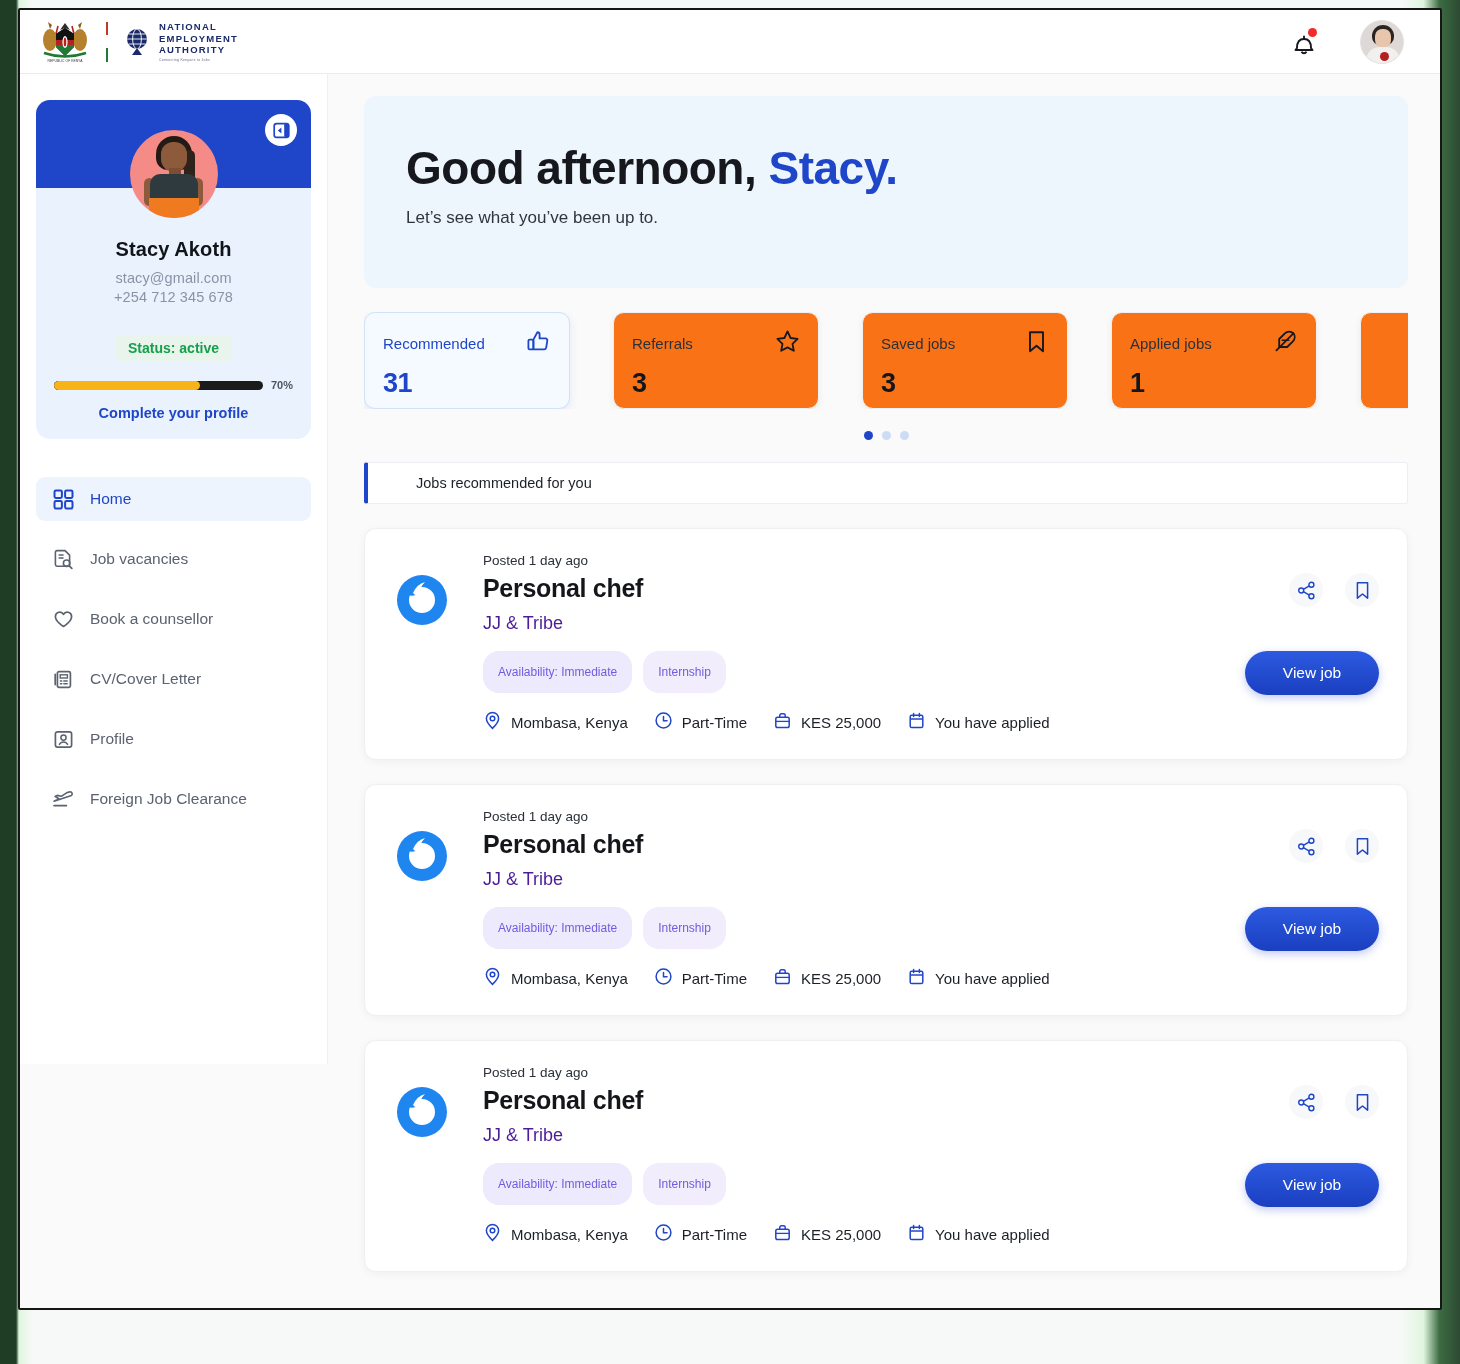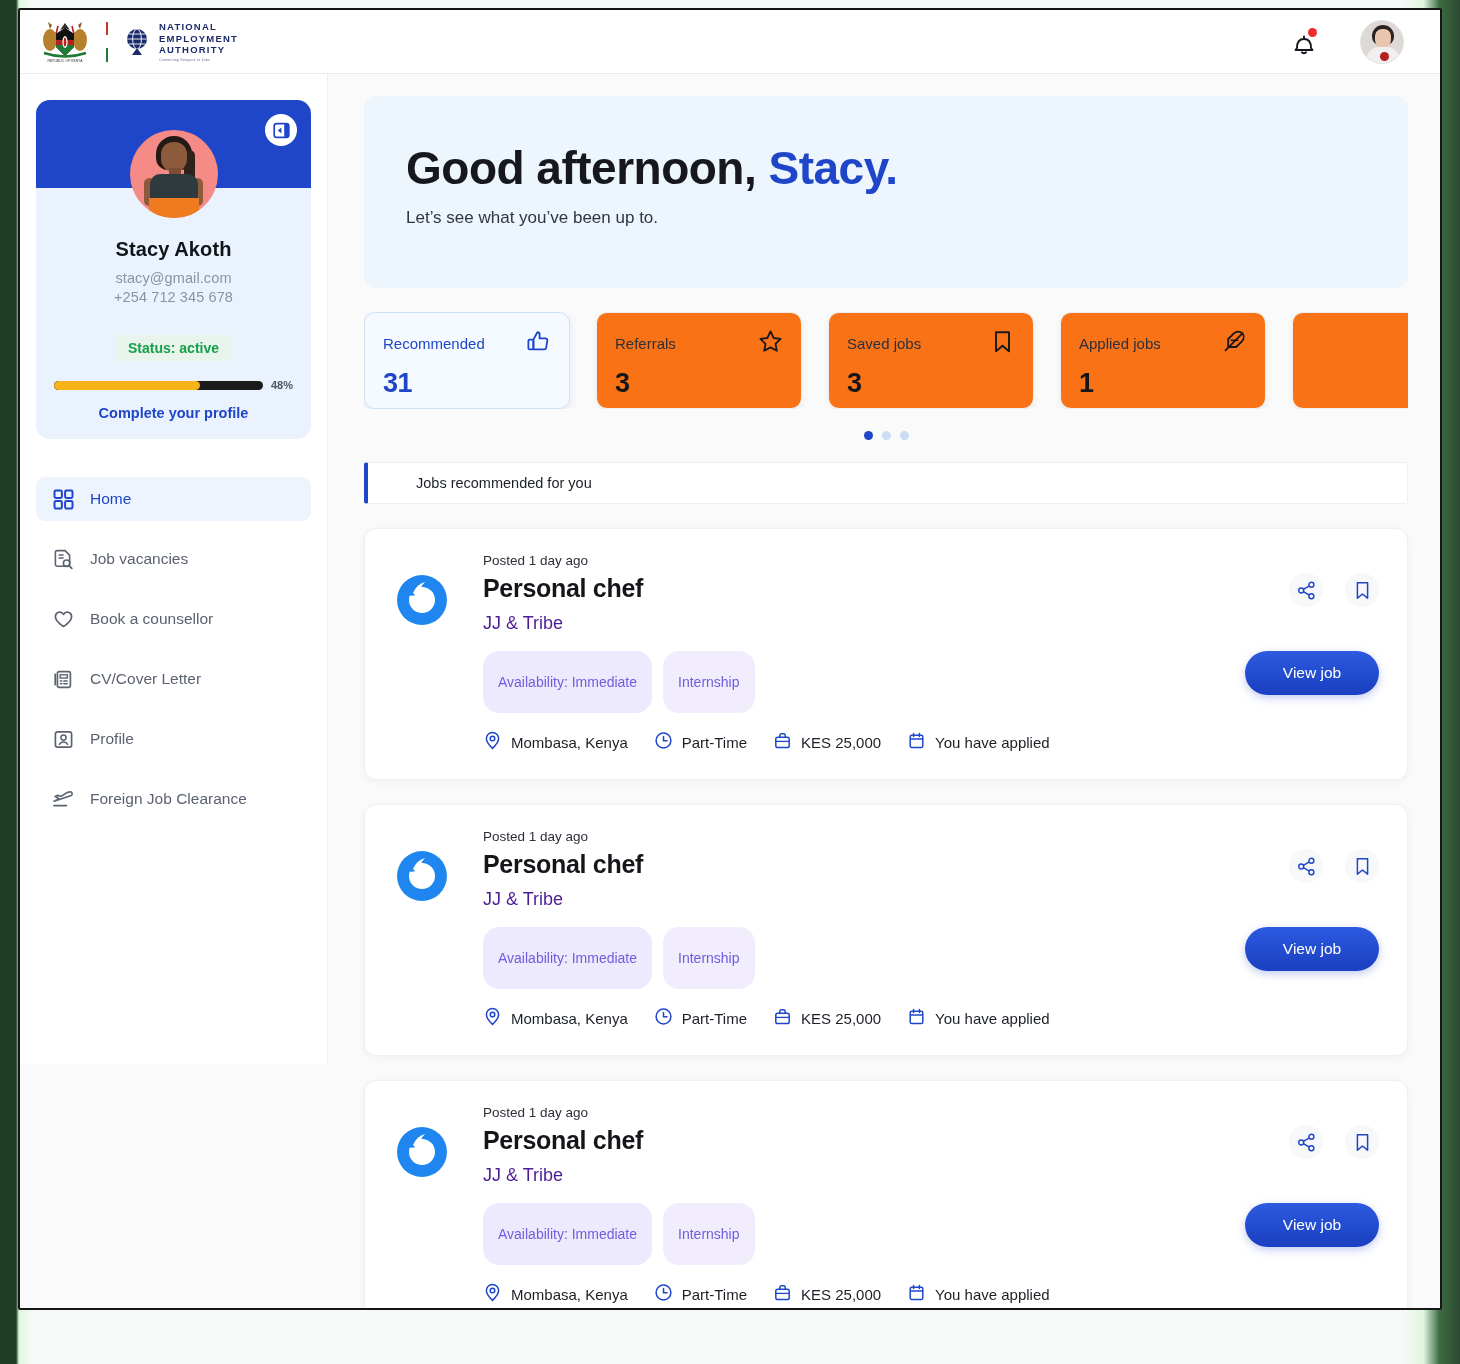--- a/index.html
+++ b/index.html
@@ -222,21 +222,21 @@
     margin-top: 44px;
     font-size: 23px;
     font-weight: bold;
     color: #14161a;
     letter-spacing: -0.2px;
   }
 
   .quick-row {
     margin-top: 24px;
     display: flex;
-    gap: 26px;
+    gap: 43px;
     overflow: hidden;
   }
   .qcard {
     flex: 0 0 206px;
     height: 97px;
     background: #f97316;
     border: 1px solid #eef0f3;
     border-radius: 11px;
     box-shadow: 0 2px 7px rgba(20,30,60,0.055);
     padding: 16px 18px;
@@ -282,22 +282,22 @@
   .jc-inner { display: flex; gap: 30px; justify-content: center; }
   .jc-logo { flex: 0 0 60px; padding-top: 18px; }
   .jc-main { flex: 1; }
   .jc-posted { font-size: 13.5px; color: #2a2f38; }
   .jc-title { margin-top: 6px; font-size: 25px; font-weight: bold; color: #14161a; letter-spacing: -0.3px; }
   .jc-company { margin-top: 10px; font-size: 18px; color: #4c1d95; }
   .jc-tags { margin-top: 17px; display: flex; gap: 11px; }
   .tag {
     background: #eeeafd;
     color: #6f5ce0;
-    font-size: 14px;
-    padding: 23px 15px;
+    font-size: 12px;
+    padding: 14px 15px;
     border-radius: 16px;
   }
   .tag.alt { background: #f1edfd; }
   .jc-meta { margin-top: 18px; display: flex; gap: 26px; align-items: center; flex-wrap: nowrap; }
   .meta { display: flex; align-items: center; gap: 9px; font-size: 15px; color: #1c2026; white-space: nowrap; }
 
   .jc-actions {
     position: absolute; right: 28px; top: 44px;
     display: flex; gap: 22px;
   }
@@ -410,21 +410,21 @@
         <div class="pc-body">
           <div class="pc-name">Stacy Akoth</div>
           <div class="pc-email">stacy@gmail.com</div>
           <div class="pc-phone">+254 712 345 678</div>
           <div class="pc-status">Status: active</div>
 
           <div class="pc-progress-row">
             <div class="pc-bar">
               <div class="pc-bar-fill" id="progressFill" style="width: 70%;"></div>
             </div>
-            <div class="pc-pct">48%</div>
+            <div class="pc-pct">70%</div>
           </div>
 
           <div class="pc-complete">Complete your profile</div>
         </div>
       </div>
 
       <div class="navlist" id="navList">
             <div class="navitem active">
               <span class="ico">
                 <svg width="21" height="21" viewBox="0 0 21 21">

